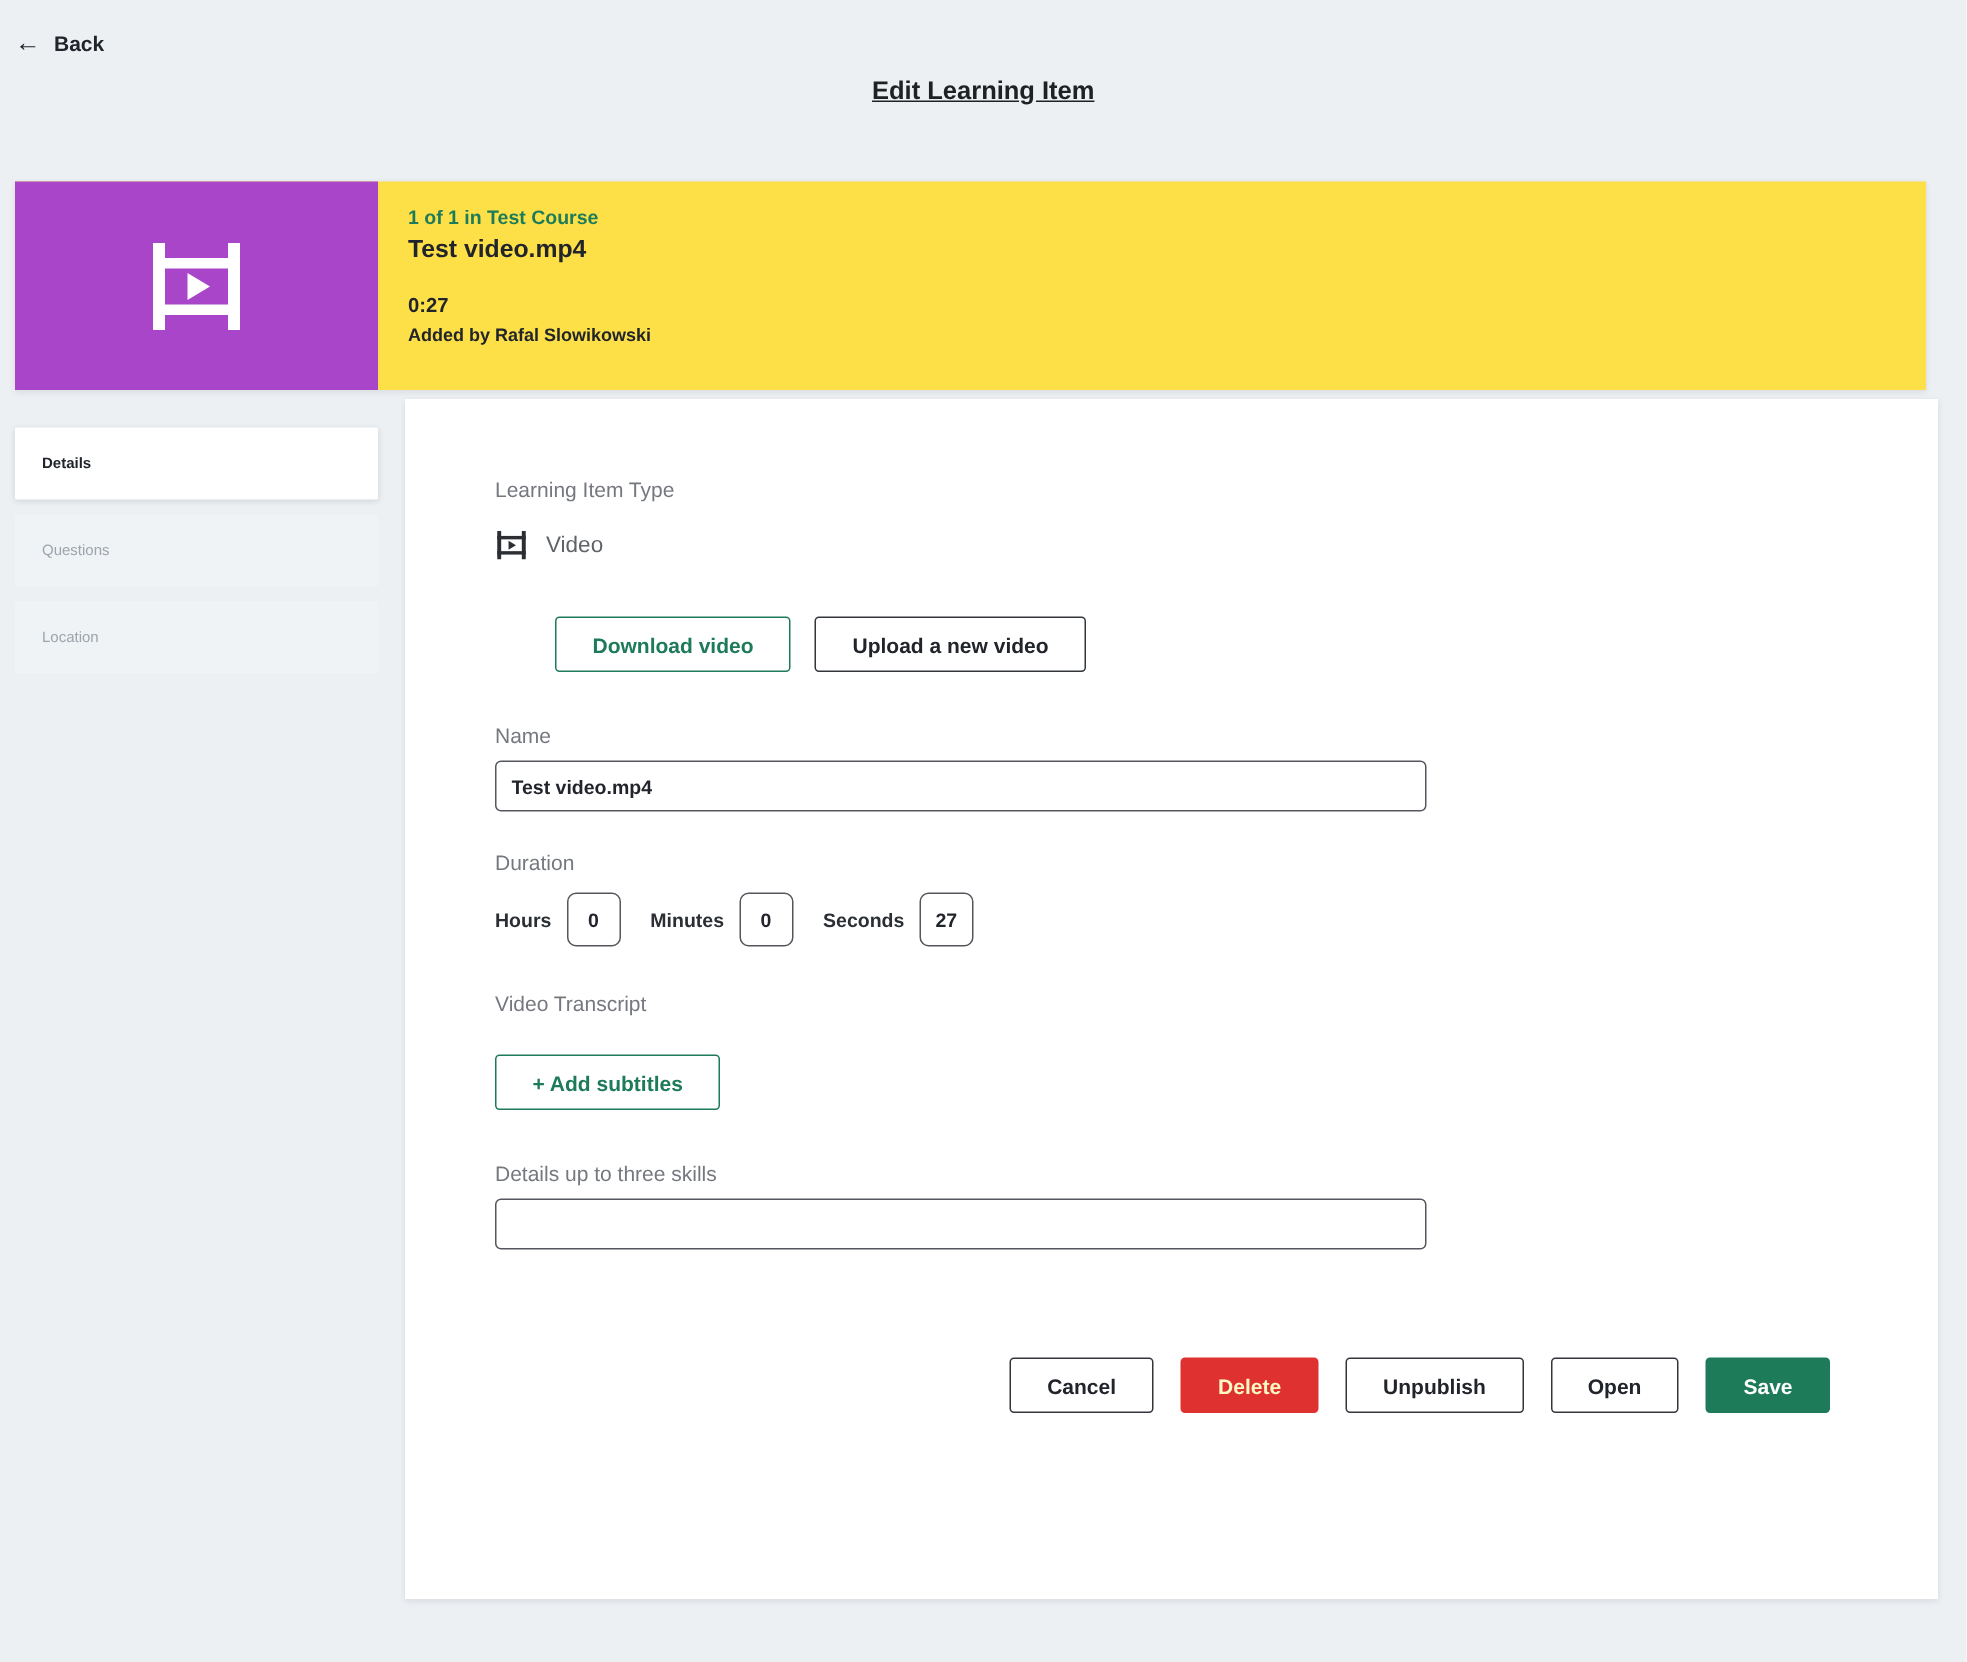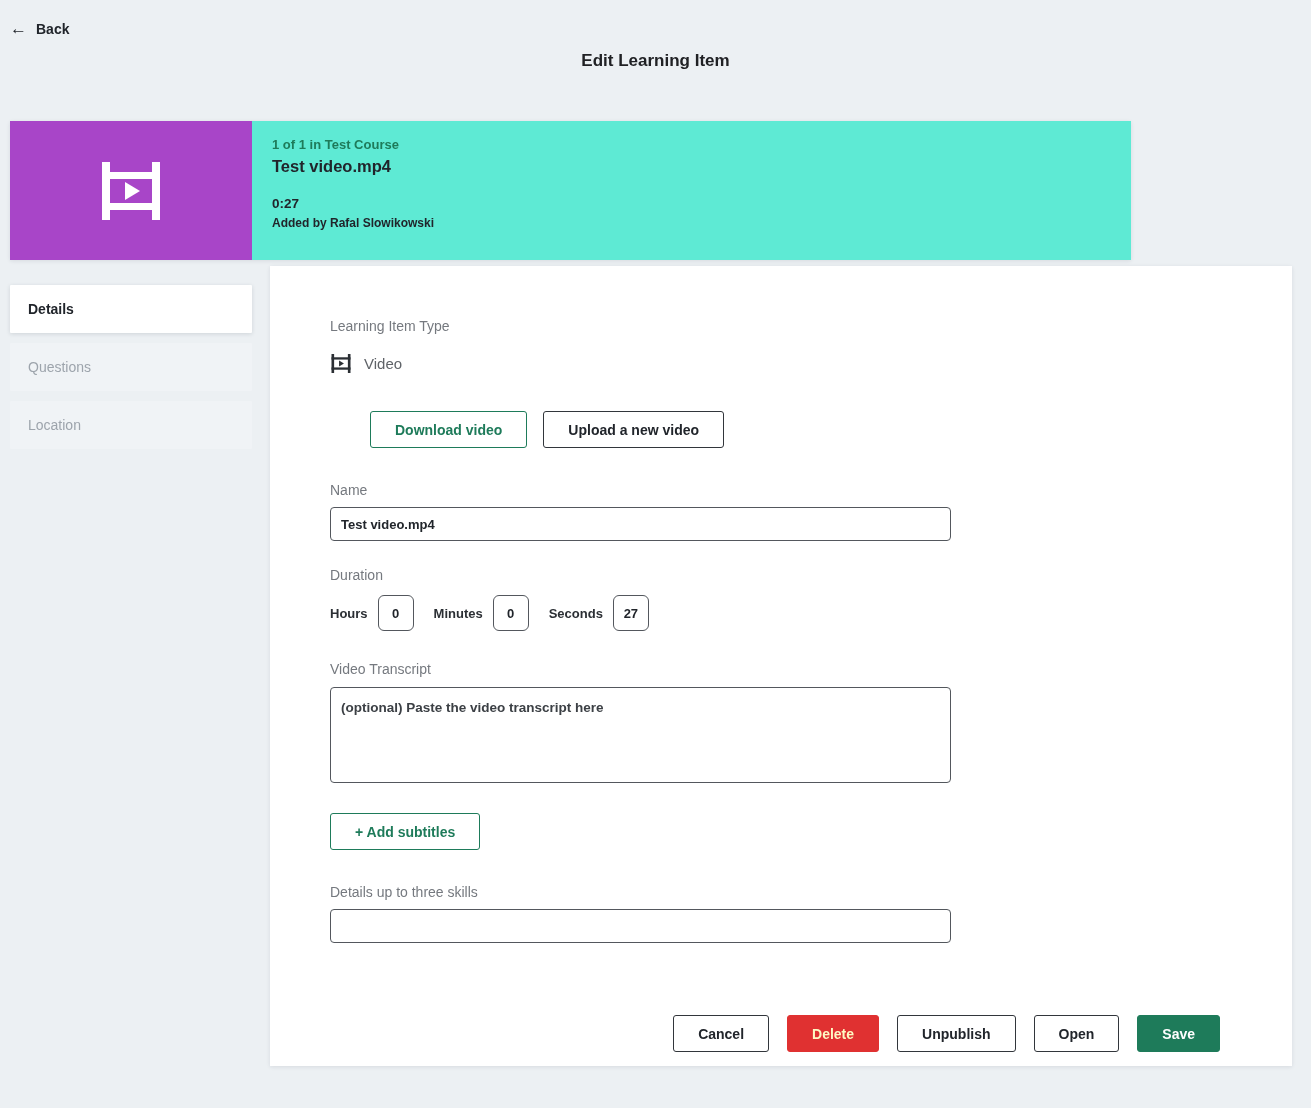--- a/index.html
+++ b/index.html
@@ -14,47 +14,47 @@
 
   
   .back-link {
     position: absolute; left: 10px; top: 20px;
     display: flex; align-items: center; gap: 9px;
     font-size: 14px; font-weight: bold; color: #21252b; cursor: pointer;
   }
   .back-arrow { font-size: 17px; line-height: 1; }
   .page-title {
     position: absolute; top: 51px; left: 0; width: 100%;
-    text-align: center; font-size: 17px; font-weight: bold; color: #202124;
+    text-align: center; font-size: 17px; font-weight: bold; color: #202124; text-decoration: underline;
   }
 
   
   .media-card {
-    position: absolute; left: 10px; top: 121px; width: 1121px; height: 139px;
-    background: #5eead4; display: flex;
+    position: absolute; left: 10px; top: 121px; width: 1274px; height: 139px;
+    background: #fde047; display: flex;
     box-shadow: 0 1px 4px rgba(30,40,60,.10);
   }
   .thumb {
     width: 242px; height: 139px; flex: 0 0 242px;
     background: #a845c8;
     display: flex; align-items: center; justify-content: center;
   }
   .thumb svg { display: block; }
   .media-info { padding: 16px 20px 0 20px; }
   .course-position { font-size: 13px; font-weight: bold; color: #1e7b5a; }
   .media-name { font-size: 16.5px; font-weight: bold; margin-top: 5px; }
   .media-duration { font-size: 13.5px; font-weight: 600; margin-top: 20px; }
   .media-added { font-size: 12px; font-weight: bold; margin-top: 5px; }
 
   
   .sidebar { position: absolute; left: 10px; top: 285px; width: 242px; }
   .side-item {
     height: 48px; margin-bottom: 10px;
     display: flex; align-items: center; padding-left: 18px;
-    font-size: 14px; border-radius: 1px;
+    font-size: 10px; border-radius: 1px;
   }
   .side-item.active {
     background: #fff; color: #21252b; font-weight: 600;
     box-shadow: 0 1px 4px rgba(30,40,60,.14); cursor: pointer;
   }
   .side-item.inactive { background: #f0f3f6; color: #9da4ac; cursor: default; }
 
   
   .panel {
     position: absolute; left: 270px; top: 266px; width: 1022px; height: 800px;
@@ -181,21 +181,20 @@
     <input class="duration-input" type="text" value="0" style="">
     <span class="duration-gap"></span>
     <span class="duration-label">Minutes</span>
     <input class="duration-input" type="text" value="0" style="">
     <span class="duration-gap"></span>
     <span class="duration-label">Seconds</span>
     <input class="duration-input" type="text" value="27" style="">
   </div>
 
   <div class="field-label label-gap-xl">Video Transcript</div>
-  <textarea class="transcript-area" placeholder="(optional) Paste the video transcript here" style=""></textarea>
 
   <div class="subtitles-btn">
     <button class="btn btn-green-outline">+ Add subtitles</button>
   </div>
 
   <div class="field-label label-gap-lg">Details up to three skills</div>
   <input class="text-input" type="text" value="" style="">
 
   <div class="actions">
     <button class="btn btn-dark-outline">Cancel</button>

